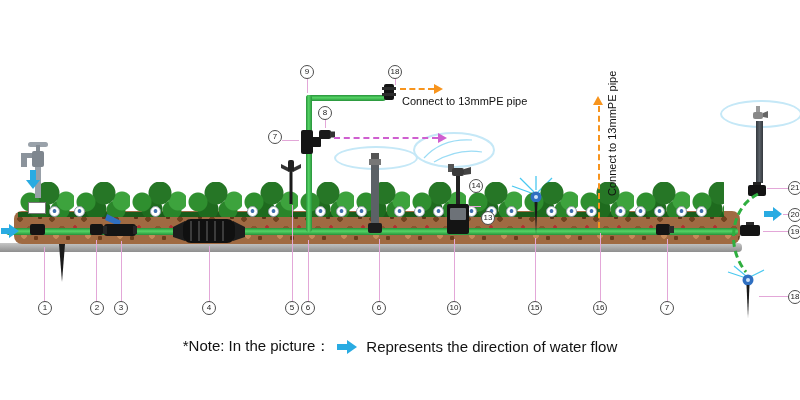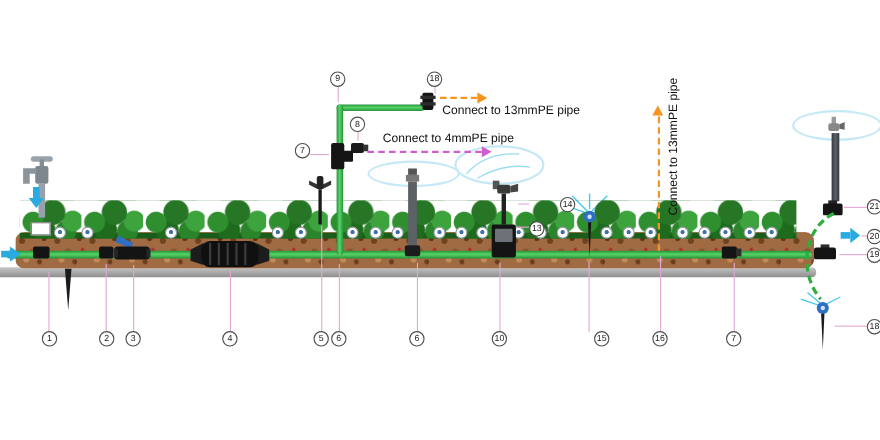--- a/index.html
+++ b/index.html
@@ -124,21 +124,20 @@
   <svg class="icon" style="left:299px;top:130px;" width="22" height="24" viewBox="0 0 22 24">
     <rect x="2" y="0" width="12" height="24" rx="2" fill="#151515"></rect>
     <rect x="12" y="7" width="10" height="10" rx="1" fill="#151515"></rect>
   </svg>
   <svg class="icon" style="left:319px;top:128px;" width="16" height="13" viewBox="0 0 16 13">
     <rect x="0" y="2" width="12" height="9" rx="2" fill="#1a1a1a"></rect>
     <rect x="11" y="3.5" width="5" height="6" fill="#333"></rect>
   </svg>
   <div class="dash-pink-h" style="left:334px;top:137px;width:104px;"></div>
   <div class="arr-r-pink" style="left:438px;top:133px;"></div>
-  <div class="txt" style="left:348px;top:120px;">Connect to 4mmPE pipe</div>
 
   <svg class="icon" style="left:382px;top:84px;" width="16" height="18" viewBox="0 0 16 18">
     <rect x="2" y="0" width="10" height="16" rx="2" fill="#141414"></rect>
     <rect x="0" y="3" width="14" height="3" fill="#2c2c2c"></rect>
     <rect x="0" y="9" width="14" height="3" fill="#2c2c2c"></rect>
   </svg>
   <div class="dash-orange-h" style="left:400px;top:88px;width:34px;"></div>
   <div class="arr-r-orange" style="left:434px;top:84px;"></div>
   <div class="txt" style="left:402px;top:95px;">Connect to 13mmPE pipe</div>
 
@@ -273,24 +272,32 @@
   <div class="callout" style="left:114px;top:301px;">3</div>
   <div class="callout" style="left:202px;top:301px;">4</div>
   <div class="callout" style="left:285px;top:301px;">5</div>
   <div class="callout" style="left:301px;top:301px;">6</div>
   <div class="callout" style="left:268px;top:130px;">7</div>
   <div class="callout" style="left:318px;top:106px;">8</div>
   <div class="callout" style="left:300px;top:65px;">9</div>
   <div class="callout" style="left:388px;top:65px;">18</div>
   <div class="callout" style="left:372px;top:301px;">6</div>
   <div class="callout" style="left:447px;top:301px;">10</div>
-  <div class="callout" style="left:481px;top:201px;">13</div>
-  <div class="callout" style="left:509px;top:179px;">14</div>
-  <div class="callout" style="left:540px;top:301px;">15</div>
+  <div class="callout" style="left:481px;top:211px;">13</div>
+  <div class="callout" style="left:469px;top:179px;">14</div>
+  <div class="callout" style="left:528px;top:301px;">15</div>
   <div class="callout" style="left:593px;top:301px;">16</div>
   <div class="callout" style="left:660px;top:301px;">7</div>
   <div class="callout" style="left:788px;top:290px;">18</div>
   <div class="callout" style="left:788px;top:225px;">19</div>
   <div class="callout" style="left:788px;top:208px;">20</div>
   <div class="callout" style="left:788px;top:181px;">21</div>
 
+  <div class="note">
+    <span>*Note: In the picture：</span>
+    <svg width="22" height="14" viewBox="0 0 22 14">
+      <rect x="0" y="4" width="10" height="6" fill="#29abe2"></rect>
+      <polygon points="10,0 20,7 10,14" fill="#29abe2"></polygon>
+    </svg>
+    <span>Represents the direction of water flow</span>
+  </div>
 
 </div>
 
 </body></html>

